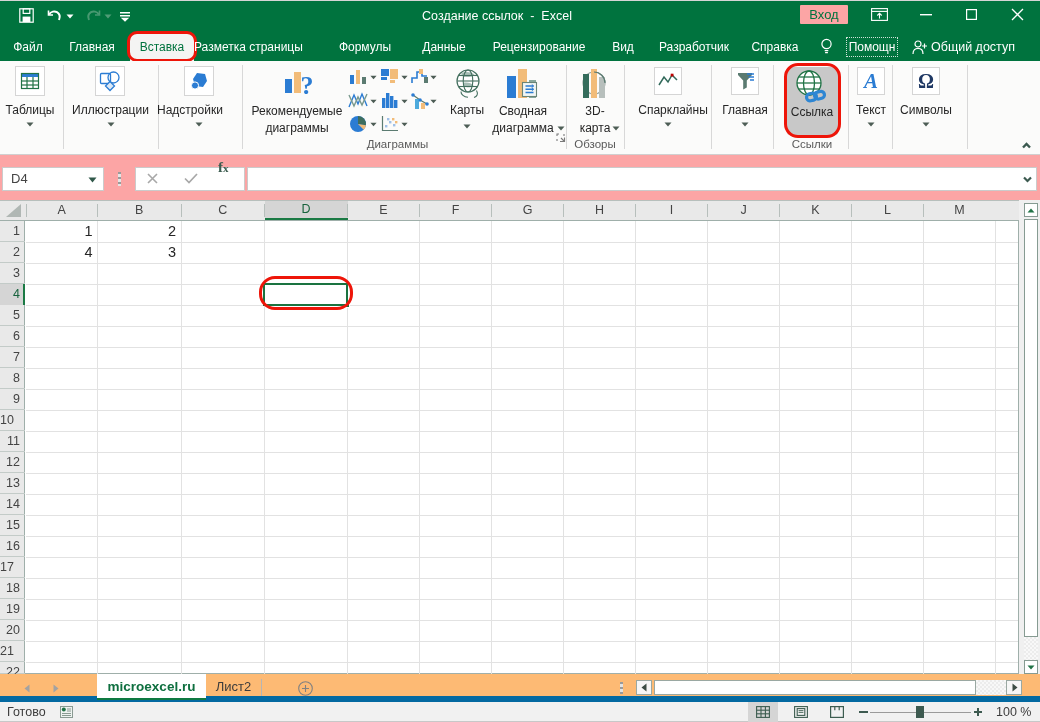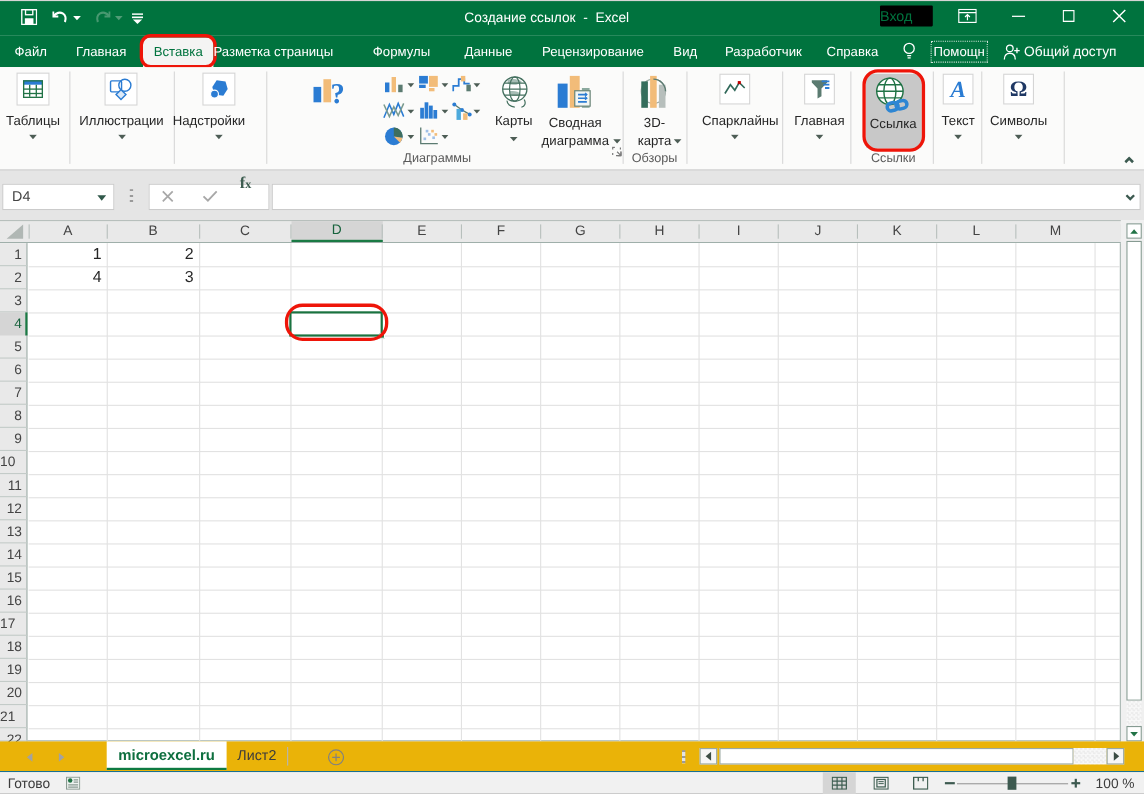--- a/index.html
+++ b/index.html
@@ -35,21 +35,21 @@
         <path d="M0.5,0.5 L7.5,0.5 L4,4.5 Z" fill="#9fc5ae"></path>
       </svg>
  
  <svg class="ab" style="left:120px;top:11px" width="10" height="10" viewBox="0 0 10 10">
         <rect x="0" y="0" width="10" height="1.5" fill="#fff"></rect>
         <rect x="0" y="3" width="10" height="1.5" fill="#fff"></rect>
         <path d="M0.8,5.8 L9.2,5.8 L5,9.8 Z" fill="#fff"></path>
       </svg>
  <div class="ab tt" style="left:0;top:0;width:994px;height:32px;line-height:30px;text-align:center;font-size:12.5px">Создание ссылок &nbsp;-&nbsp; Excel</div>
  
- <div class="ab" style="left:800px;top:4px;width:48px;height:19px;background:#000000;border-radius:1px;color:#00733E;font-size:13px;text-align:left;line-height:19px">Вход</div>
+ <div class="ab" style="left:800px;top:4px;width:48px;height:19px;background:#fca5a5;border-radius:1px;color:#00733E;font-size:13px;text-align:center;line-height:19px">Вход</div>
  
  <svg class="ab" style="left:871px;top:7px" width="17" height="13" viewBox="0 0 17 13">
         <g fill="none" stroke="#fff" stroke-width="1.1">
           <rect x="0.6" y="0.6" width="15.8" height="11.8"></rect>
           <line x1="0.6" y1="3.4" x2="16.4" y2="3.4"></line>
           <path d="M8.5,10.5 L8.5,5.5 M6.3,7.5 L8.5,5.3 L10.7,7.5"></path>
         </g>
       </svg>
  
  <svg class="ab" style="left:920px;top:13px" width="12" height="2" viewBox="0 0 12 2">
@@ -144,20 +144,21 @@
  <div class="ab" style="left:157px;top:42px;width:85px;text-align:left">Надстройки</div>
  <svg class="ab" style="left:195px;top:61px" width="8" height="5" viewBox="0 0 8 5">
       <path d="M0.5,0.5 L7.5,0.5 L4,4.5 Z" fill="#4d5d55"></path>
     </svg>
 
  <svg class="ab" style="left:284px;top:8px" width="30" height="31" viewBox="0 0 30 31">
       <rect x="1" y="10" width="7" height="14" fill="#2b7cd3"></rect>
       <rect x="10" y="3" width="7" height="21" fill="#f2bc79"></rect>
       <text x="23" y="25" font-size="26" font-weight="bold" fill="#2b7cd3" text-anchor="middle" font-family="Liberation Serif,serif">?</text>
     </svg>
+ <div class="ab" style="left:240px;top:42px;width:114px;text-align:center;line-height:16.5px">Рекомендуемые<br>диаграммы</div>
 
  <svg class="ab" style="left:349px;top:8px" width="18" height="15" viewBox="0 0 18 15">
       <rect x="1" y="6" width="4" height="9" fill="#2b7cd3"></rect>
       <rect x="7" y="1" width="4" height="14" fill="#f2bc79"></rect>
       <rect x="13" y="8" width="4" height="7" fill="#5b7b71"></rect>
     </svg>
  <svg class="ab" style="left:370px;top:14px" width="7" height="5" viewBox="0 0 8 5">
       <path d="M0.5,0.5 L7.5,0.5 L4,4.5 Z" fill="#4d5d55"></path>
     </svg>
  <svg class="ab" style="left:380px;top:7px" width="19" height="17" viewBox="0 0 19 17">
@@ -332,21 +333,21 @@
  <div class="ab" style="left:896px;top:42px;width:60px;text-align:center">Символы</div>
  <svg class="ab" style="left:922px;top:61px" width="8" height="5" viewBox="0 0 8 5">
       <path d="M0.5,0.5 L7.5,0.5 L4,4.5 Z" fill="#4d5d55"></path>
     </svg>
 
  <svg class="ab" style="left:1022px;top:81px" width="9" height="7" viewBox="0 0 9 7">
       <path d="M1,5.5 L4.5,2 L8,5.5" fill="none" stroke="#3c5a50" stroke-width="2.4"></path>
     </svg>
 </div>
 
-<div class="ab" id="fbar" style="left:0;top:154px;width:1040px;height:46px;background:#e5e5e5;border-top:1px solid #d0d0d0">
+<div class="ab" id="fbar" style="left:0;top:154px;width:1040px;height:46px;background:#fca5a5;border-top:1px solid #d0d0d0">
  <div class="ab" style="left:2px;top:12px;width:102px;height:24px;background:#fff;border:1px solid #cbcbcb;font-size:13px;color:#444;line-height:22px;padding-left:8px">D4</div>
  <svg class="ab" style="left:88px;top:22px" width="9" height="6" viewBox="0 0 9 6">
       <path d="M0.5,0.5 L8.5,0.5 L4.5,5.5 Z" fill="#30584a"></path>
     </svg>
  <div class="ab" style="left:118px;top:17px;width:3px;height:14px;background:repeating-linear-gradient(#9a9a9a 0 2px,#e6e6e6 2px 5px)"></div>
  <div class="ab" style="left:135px;top:12px;width:110px;height:24px;background:#fff;border:1px solid #cbcbcb"></div>
  <svg class="ab" style="left:146px;top:17px" width="13" height="13" viewBox="0 0 13 13">
       <path d="M2,2 L11,11 M11,2 L2,11" stroke="#a8a8a8" stroke-width="1.6" fill="none"></path>
     </svg>
  <svg class="ab" style="left:184px;top:18px" width="14" height="11" viewBox="0 0 14 11">
@@ -468,21 +469,21 @@
       <path d="M4,0.5 L7.5,4.5 L0.5,4.5 Z" fill="#217346"></path>
     </svg>
  <div class="ab" style="left:4.5px;top:19px;width:14px;height:418px;background:#fff;border:1px solid #869b92"></div>
  <div class="ab" style="left:4.5px;top:437px;width:14px;height:23px;background:repeating-conic-gradient(#ececec 0 25%,#f8f8f8 0 50%) 0 0/4px 4px"></div>
  <div class="ab" style="left:4.5px;top:460px;width:14px;height:14px;background:#fff;border:1px solid #869b92"></div>
  <svg class="ab" style="left:8px;top:465px" width="8" height="5" viewBox="0 0 8 5">
       <path d="M0.5,0.5 L7.5,0.5 L4,4.5 Z" fill="#217346"></path>
     </svg>
 </div>
 
-<div class="ab" id="tabbar" style="left:0;top:674px;width:1040px;height:28px;background:#eab308;border-bottom:1px solid #0369a1;font-size:13px;color:#3c3c3c">
+<div class="ab" id="tabbar" style="left:0;top:674px;width:1040px;height:28px;background:#fdba74;border-bottom:6px solid #0369a1;font-size:13px;color:#3c3c3c">
  <svg class="ab" style="left:23px;top:10px" width="8" height="9" viewBox="0 0 8 9">
       <path d="M6.5,0.5 L1.5,4.5 L6.5,8.5 Z" fill="#a2a2a2"></path>
     </svg>
  <svg class="ab" style="left:52px;top:10px" width="8" height="9" viewBox="0 0 8 9">
       <path d="M1.5,0.5 L6.5,4.5 L1.5,8.5 Z" fill="#a2a2a2"></path>
     </svg>
  <div class="ab" style="left:97px;top:0;width:109px;height:26px;background:#fff;border-bottom:2px solid #0e7a41;text-align:center;line-height:25px;font-weight:bold;color:#0e6f3f;font-size:13.5px">microexcel.ru</div>
  <div class="ab" style="left:206px;top:0;width:55px;height:26px;text-align:center;line-height:26px">Лист2</div>
  <div class="ab" style="left:261px;top:5px;width:1px;height:17px;background:#b5b5b5"></div>
  <svg class="ab" style="left:298px;top:7px" width="15" height="15" viewBox="0 0 15 15">

